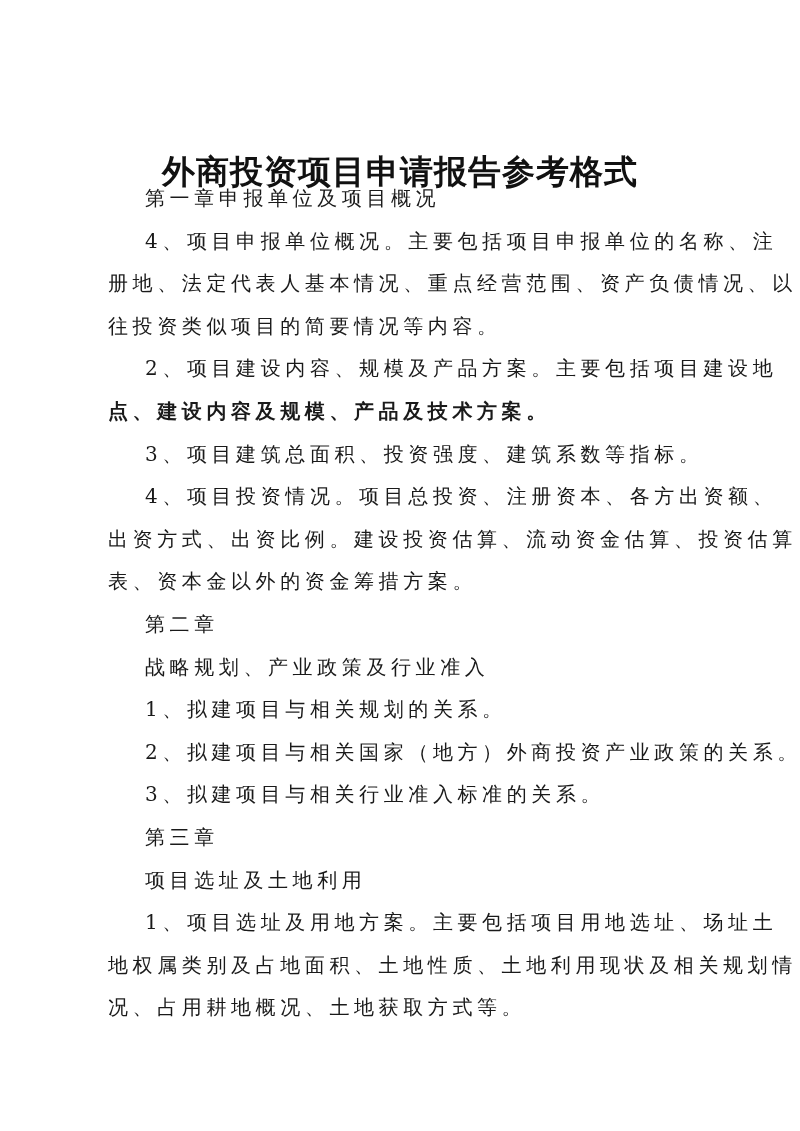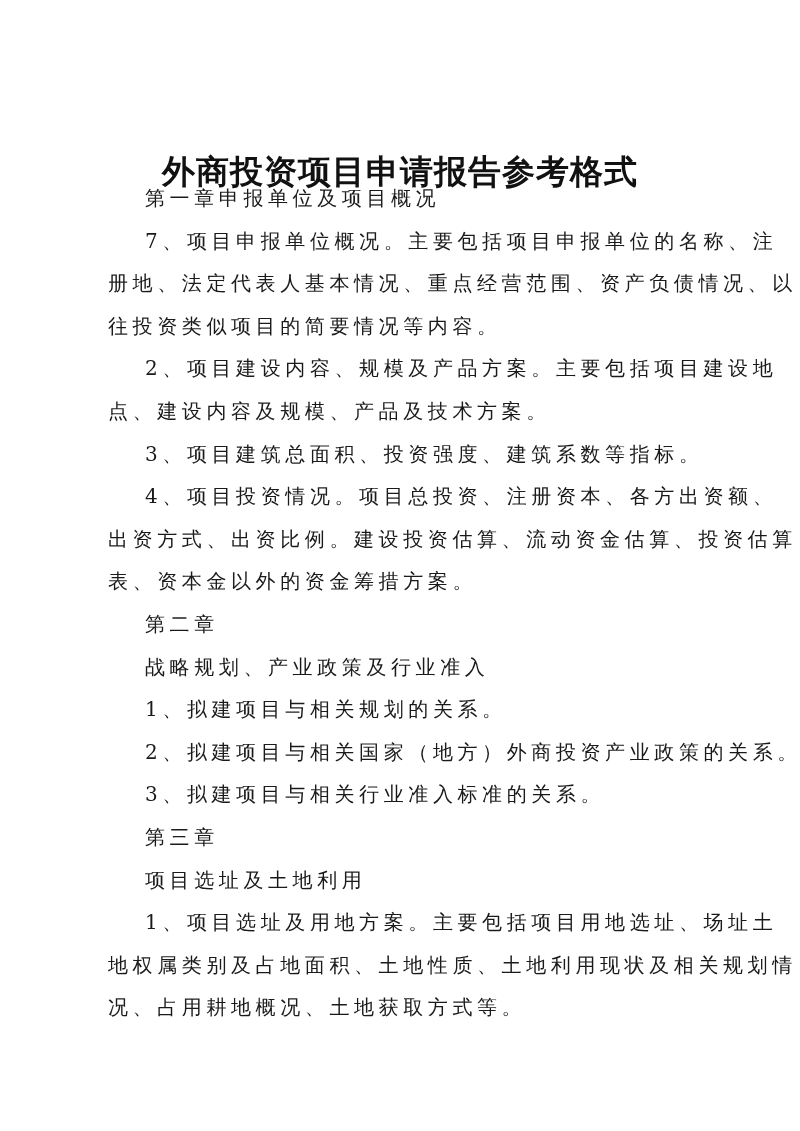--- a/index.html
+++ b/index.html
@@ -23,25 +23,25 @@
     font-size: 14px; color: #222; letter-spacing: 0.5px;
   }
 </style>
 </head>
 <body>
 
 <div class="page">
   <div class="title">外商投资项目申请报告参考格式</div>
   <div id="lines">
       <div class="para" style="left: 145px; top: 172px;">第一章申报单位及项目概况</div>
-      <div class="para" style="left: 145px; top: 214.6px;">7、项目申报单位概况。主要包括项目申报单位的名称、注</div>
+      <div class="para" style="left: 145px; top: 214.6px;">4、项目申报单位概况。主要包括项目申报单位的名称、注</div>
       <div class="para" style="left: 108px; top: 257.2px;">册地、法定代表人基本情况、重点经营范围、资产负债情况、以</div>
       <div class="para" style="left: 108px; top: 299.8px;">往投资类似项目的简要情况等内容。</div>
       <div class="para" style="left: 145px; top: 342.4px;">2、项目建设内容、规模及产品方案。主要包括项目建设地</div>
-      <div class="para" style="left: 108px; top: 385px;">点、建设内容及规模、产品及技术方案。</div>
+      <div class="para" style="left: 108px; top: 385px; font-weight: bold;">点、建设内容及规模、产品及技术方案。</div>
       <div class="para" style="left: 145px; top: 427.6px; text-align: right;">3、项目建筑总面积、投资强度、建筑系数等指标。</div>
       <div class="para" style="left: 145px; top: 470.2px;">4、项目投资情况。项目总投资、注册资本、各方出资额、</div>
       <div class="para" style="left: 108px; top: 512.8px;">出资方式、出资比例。建设投资估算、流动资金估算、投资估算</div>
       <div class="para" style="left: 108px; top: 555.4px;">表、资本金以外的资金筹措方案。</div>
       <div class="para" style="left: 145px; top: 598px; text-align: center;">第二章</div>
       <div class="para" style="left: 145px; top: 640.6px;">战略规划、产业政策及行业准入</div>
       <div class="para" style="left: 145px; top: 683.2px;">1、拟建项目与相关规划的关系。</div>
       <div class="para" style="left: 145px; top: 725.8px;">2、拟建项目与相关国家（地方）外商投资产业政策的关系。</div>
       <div class="para" style="left: 145px; top: 768.4px;">3、拟建项目与相关行业准入标准的关系。</div>
       <div class="para" style="left: 145px; top: 811px; text-align: right;">第三章</div>

